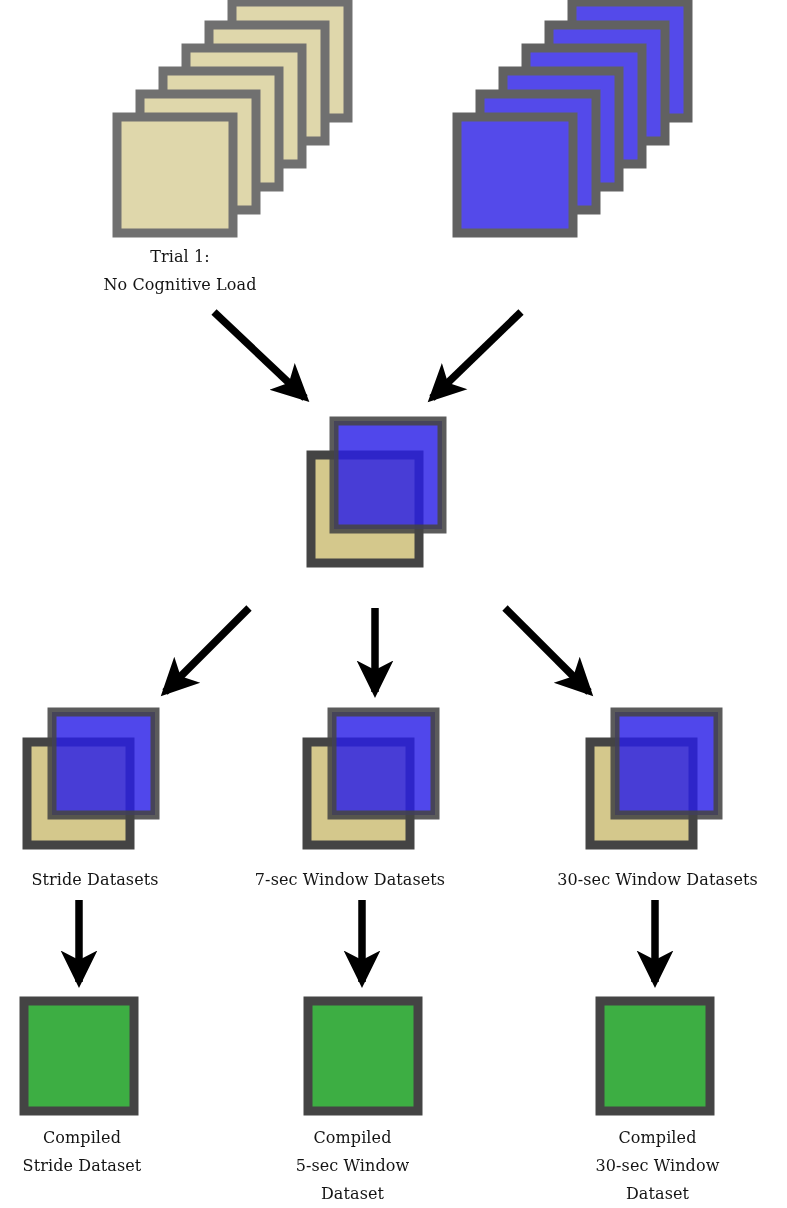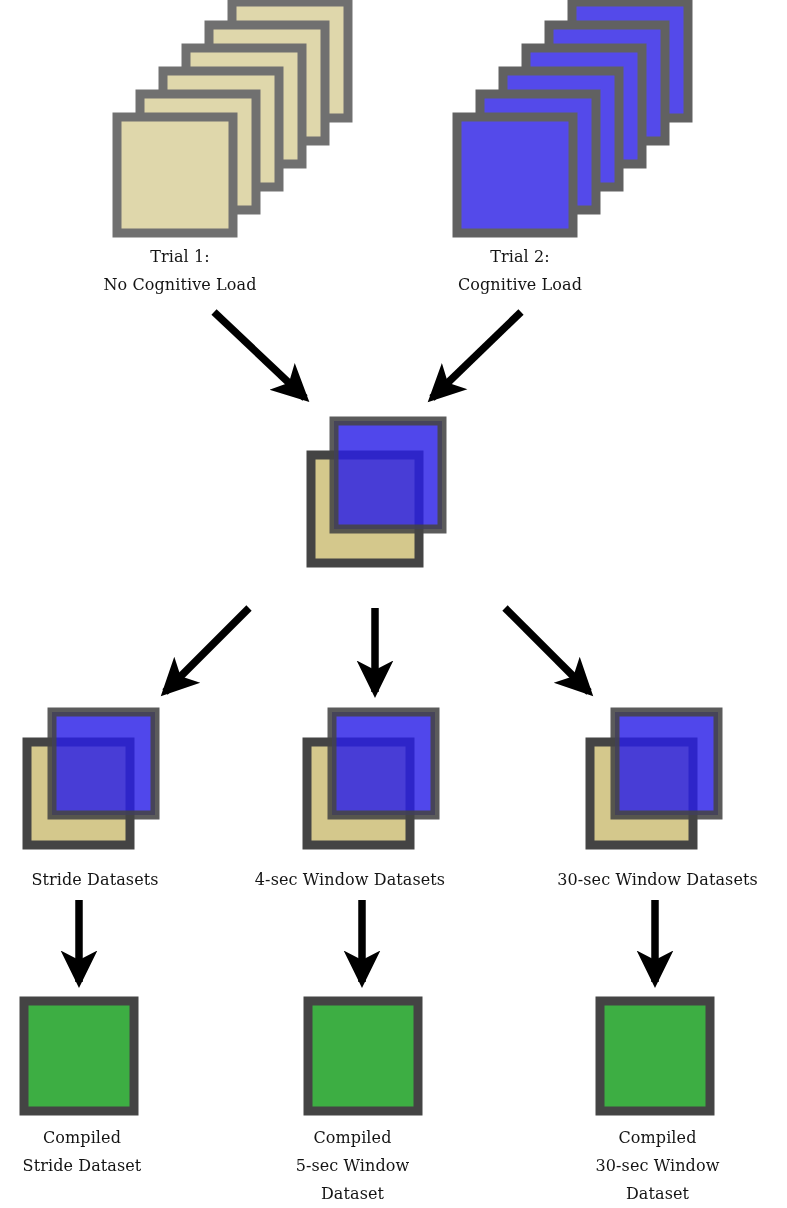--- a/index.html
+++ b/index.html
@@ -119,27 +119,25 @@
       <rect x="308" y="1001" width="110" height="110" fill="#3DAE43" stroke="#444444" stroke-width="9"></rect>
     </g>
     <g>
       <rect x="600" y="1001" width="110" height="110" fill="#3DAE43" stroke="#444444" stroke-width="9"></rect>
     </g>
   </svg>
 
   <div class="node-label label-trial1">Trial 1:
 No Cognitive Load</div>
 
-  <div class="node-label label-trial2">Trial 2:
-Cognitive Load</div>
 
 
   <div class="node-label label-stride">Stride Datasets</div>
 
-  <div class="node-label label-w5">4-sec Window Datasets</div>
+  <div class="node-label label-w5">7-sec Window Datasets</div>
 
   <div class="node-label label-w30">30-sec Window Datasets</div>
 
   <div class="node-label label-cstride">Compiled
 Stride Dataset</div>
 
   <div class="node-label label-cw5">Compiled
 5-sec Window
 Dataset</div>
 

